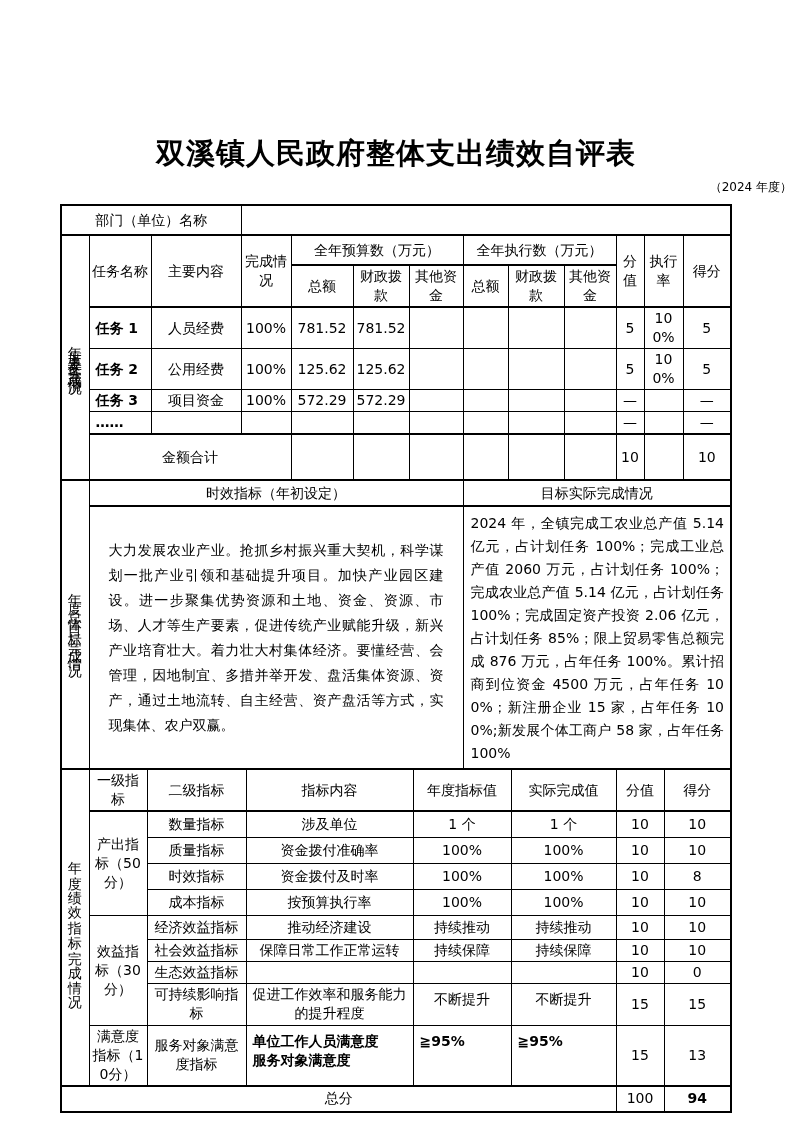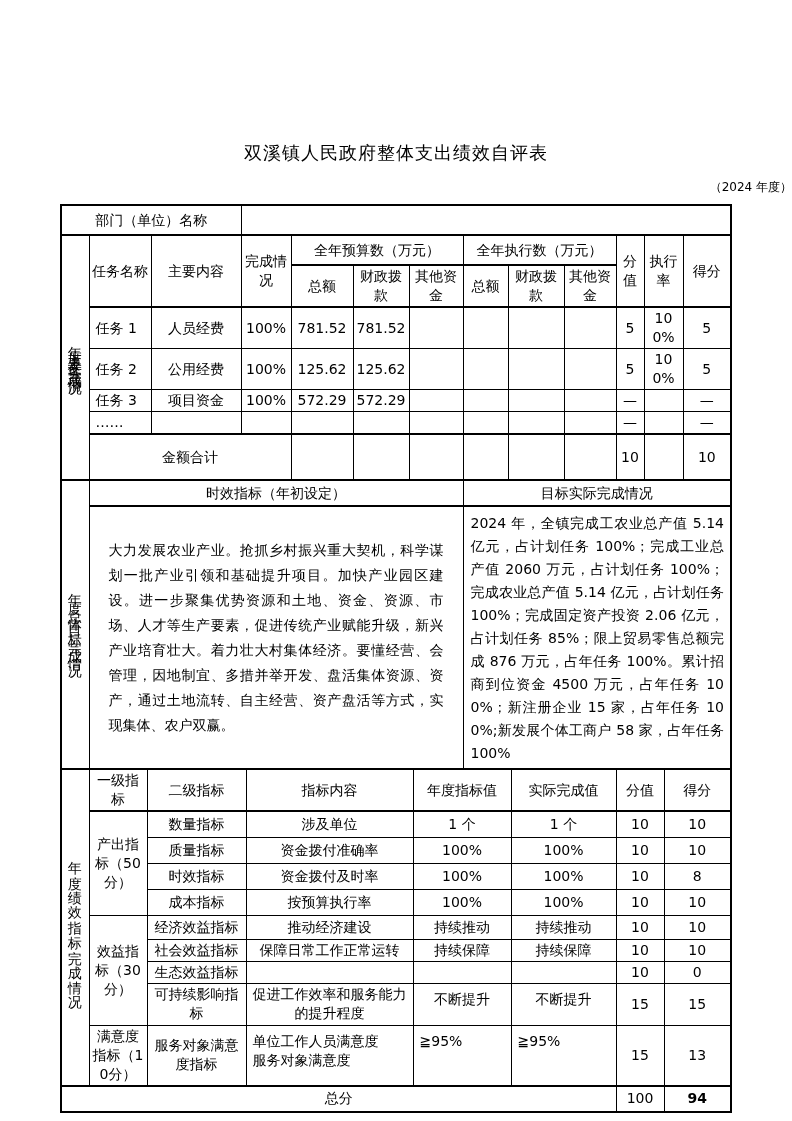--- a/index.html
+++ b/index.html
@@ -6,21 +6,21 @@
   html, body { background: #ffffff; }
   body {
     width: 792px; height: 1121px;
     font-family: "DejaVu Sans", sans-serif;
     color: #000;
     position: relative;
     overflow: hidden;
   }
   .page { width: 792px; height: 1121px; padding-top: 138px; }
   .title {
-    text-align: center; font-size: 18px; font-weight: normal;
+    text-align: center; font-size: 29px; font-weight: bold;
     letter-spacing: 1px; line-height: 30px;
   }
   .subtitle { text-align: right; font-size: 12px; margin-top: 12px; line-height: 14px; }
   .tables { width: 672px; margin: 10px auto 0 auto; }
   table {
     border-collapse: collapse; table-layout: fixed; width: 672px;
     border: 2px solid #000;
   }
   table + table { margin-top: -2px; }
   td {
@@ -36,21 +36,21 @@
   td.b2 { border-bottom-width: 2px; }
   
   td.side { padding: 0; }
   td.side span {
     writing-mode: vertical-lr; text-orientation: upright;
     display: inline-block; font-size: 14px; line-height: 26px;
   }
   .ls4 span { letter-spacing: 4px; }
   .ls8 span { letter-spacing: 8px; }
   .ls15 span { letter-spacing: 15px; }
-  .al { text-align: left; padding-left: 6px; }
+  .al { text-align: left; padding-left: 6px; font-weight: bold; }
   .vtop { vertical-align: top; padding-top: 6px; }
   .pre { white-space: pre-line; }
   .bold { font-weight: bold; border-radius: 10px; }
   td.txt {
     text-align: justify; font-size: 14px; line-height: 25px;
     padding: 6px 19px; vertical-align: middle;
   }
   td.txt2 {
     text-align: justify; font-size: 14px; line-height: 23px;
     padding: 5px 6px 3px 7px; vertical-align: top;

